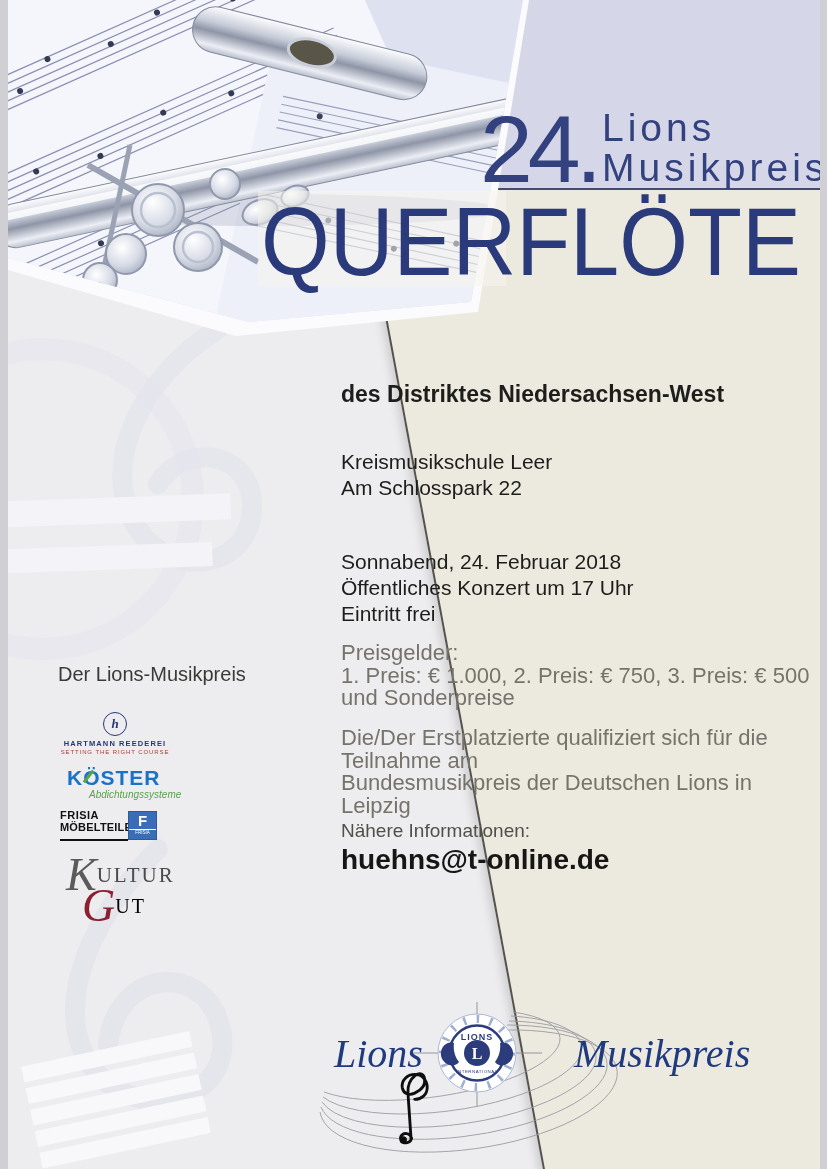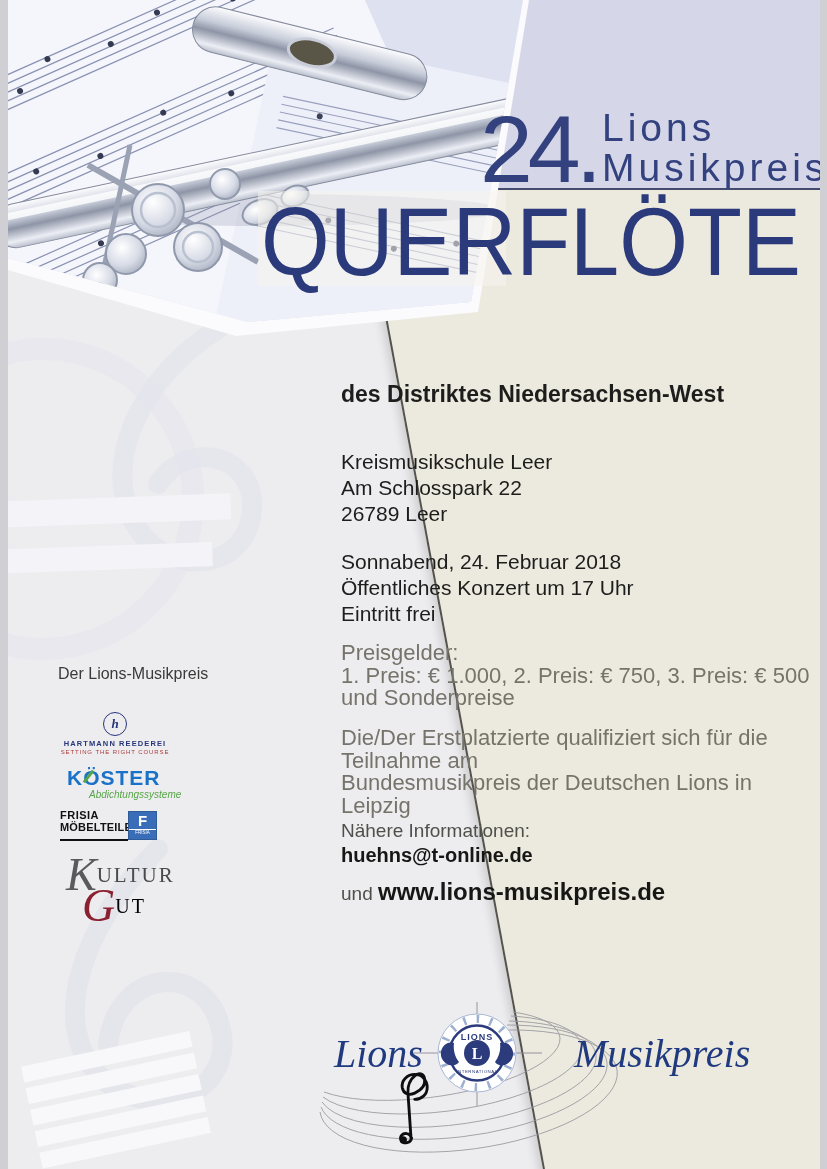--- a/index.html
+++ b/index.html
@@ -26,26 +26,26 @@
   .hdr-brand{position:absolute;left:594px;top:108px;z-index:7;color:#33417f;}
   .hdr-brand .l1{font-size:39px;line-height:40px;letter-spacing:4px;}
   .hdr-brand .l2{font-size:39px;line-height:40px;letter-spacing:4px;}
   .title{position:absolute;left:253px;top:194px;font-size:96px;line-height:1;color:#2b3a7b;
          transform:scaleX(.92);transform-origin:0 0;white-space:nowrap;z-index:7;}
   .district{position:absolute;left:333px;top:381px;font-size:23px;font-weight:bold;z-index:7;color:#1d1d1b;}
   .blk{position:absolute;left:333px;z-index:7;}
   .bold21 div{font-size:21px;font-weight:normal;line-height:26px;color:#1d1d1b;}
   .gray19 div{font-size:22px;line-height:22.5px;color:#75736a;}
   .info-label{position:absolute;left:333px;top:820px;font-size:19px;color:#50504a;z-index:7;}
-  .email{position:absolute;left:333px;top:844px;font-size:20px;font-weight:bold;color:#161614;z-index:7;}
+  .email{position:absolute;left:333px;top:844px;font-size:28px;font-weight:bold;color:#161614;z-index:7;}
   .undline{position:absolute;left:333px;top:878px;z-index:7;font-size:19px;color:#50504a;}
   .undline b{font-size:24px;color:#161614;}
 
   
-  .sp-intro{position:absolute;left:50px;top:663px;font-size:16px;line-height:22px;color:#3a3a38;z-index:7;}
+  .sp-intro{position:absolute;left:50px;top:663px;font-size:20px;line-height:22px;color:#3a3a38;z-index:7;}
   .hartmann{position:absolute;left:48px;top:712px;width:118px;text-align:center;z-index:7;}
   .hartmann .circ{width:22px;height:22px;border:1.5px solid #27357a;border-radius:50%;margin:0 auto 3px;
                   display:flex;align-items:center;justify-content:center;
                   font:italic bold 13px "Liberation Serif",serif;color:#27357a;}
   .hartmann .nm{font-size:7.5px;font-weight:bold;letter-spacing:1.1px;color:#27357a;}
   .hartmann .tg{font-size:6px;letter-spacing:.9px;color:#b03a3a;margin-top:1px;}
   .koester{position:absolute;left:59px;top:768px;z-index:7;}
   .koester .nm{font-size:21px;font-weight:bold;letter-spacing:1px;color:#1a72c8;line-height:20px;}
   .koester .ob{position:relative;}
   .koester .slash{position:absolute;left:4px;top:3px;width:3px;height:15px;background:#56a546;transform:rotate(38deg);}
@@ -188,21 +188,20 @@
     <div class="l1">Lions</div>
     <div class="l2">Musikpreis</div>
   </div>
   <div class="title">QUERFLÖTE</div>
 
   <div class="district">des Distriktes Niedersachsen-West</div>
 
   <div class="blk bold21" style="top:449px">
     <div>Kreismusikschule Leer</div>
     <div>Am Schlosspark 22</div>
-    <div>26789 Leer</div>
   </div>
 
   <div class="blk bold21" style="top:549px">
     <div>Sonnabend, 24. Februar 2018</div>
     <div>Öffentliches Konzert um 17 Uhr</div>
     <div>Eintritt frei</div>
   </div>
 
   <div class="blk gray19" style="top:642px">
     <div>Preisgelder:</div>
@@ -210,24 +209,20 @@
     <div>und Sonderpreise</div>
   </div>
 
   <div class="blk gray19" style="top:727px">
     <div>Die/Der Erstplatzierte qualifiziert sich für die Teilnahme am</div>
     <div>Bundesmusikpreis der Deutschen Lions in Leipzig</div>
   </div>
 
   <div class="info-label">Nähere Informationen:</div>
   <div class="email">huehns@t-online.de</div>
-  <div class="undline">
-    <span>und</span>
-    <b>www.lions-musikpreis.de</b>
-  </div>
 
   <div class="sp-intro">
     <div>Der Lions-Musikpreis</div>
   </div>
 
   <div class="hartmann">
     <div class="circ">h</div>
     <div class="nm">HARTMANN REEDEREI</div>
     <div class="tg">SETTING THE RIGHT COURSE</div>
   </div>

